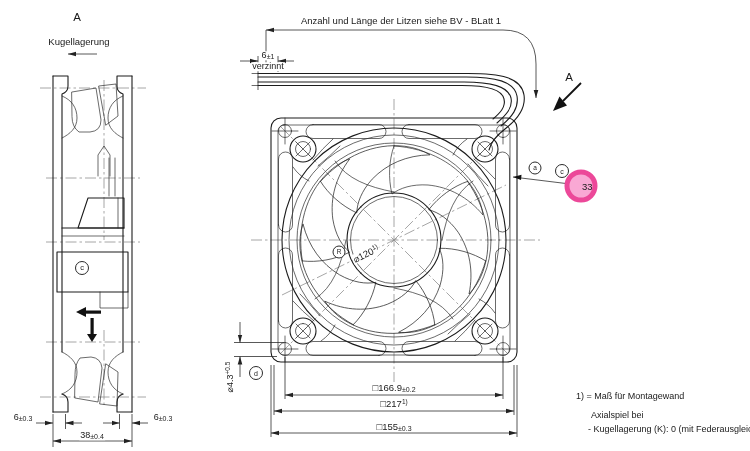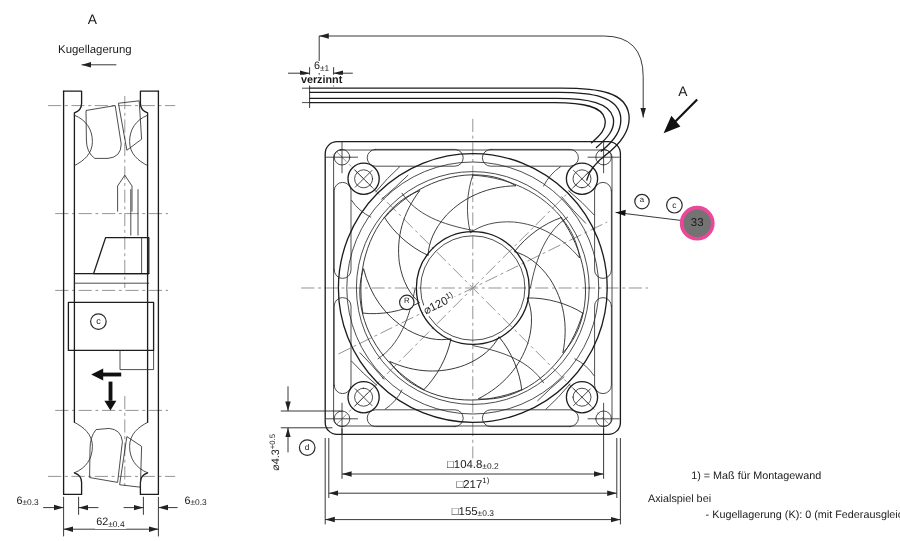--- a/index.html
+++ b/index.html
@@ -23,23 +23,23 @@
   .tol{font-size:7px;vertical-align:-1px;}
   .sup{font-size:6.5px;vertical-align:3.5px;}
   .rot90{transform:translate(-50%,-50%) rotate(-90deg);}
   .rot26{transform:translate(-50%,-50%) rotate(-26deg);}
   .mark{
     position:absolute;border:0.9px solid #2b2b2b;border-radius:50%;
     display:flex;align-items:center;justify-content:center;
     transform:translate(-50%,-50%);background:#fff;line-height:1;
   }
   .balloon{
-    position:absolute;width:23px;height:23px;border:3px solid #ec4899;border-radius:50%;
-    display:flex;align-items:center;justify-content:center;
-    transform:translate(-50%,-50%);background:#737373;font-size:9.5px;
+    position:absolute;width:23px;height:23px;border:5px solid #ec4899;border-radius:50%;
+    display:flex;align-items:center;justify-content:flex-end;
+    transform:translate(-50%,-50%);background:#f9a8d4;font-size:9.5px;
   }
 </style>
 </head>
 <body>
 
 <div class="stage">
 
   <svg width="750" height="451" viewBox="0 0 750 451">
     <defs>
       <marker id="ah" viewBox="0 0 8 6" refX="8" refY="3" markerWidth="8" markerHeight="6" markerUnits="userSpaceOnUse" orient="auto-start-reverse">
@@ -225,23 +225,24 @@
       </g>
 
       <line x1="513" y1="177" x2="570" y2="184" class="dim"></line>
       <polygon points="513,177 521.5,174.8 521,180 " class="blk"></polygon>
     </g>
   </svg>
 
   <div class="lbl big" style="left:77px;top:17px;background:none;">A</div>
   <div class="lbl" style="left:79px;top:42px;background:none;">Kugellagerung</div>
 
+  <div class="lbl" style="left:401px;top:21px;">Anzahl und Länge der Litzen siehe BV - BLatt 1</div>
 
   <div class="lbl small" style="left:268px;top:56px;"><span>6</span><span class="tol">±1</span></div>
-  <div class="lbl small" style="left:268px;top:67px;font-weight:bold;">verzinnt</div>
+  <div class="lbl small" style="left:268px;top:67px;">verzinnt</div>
 
   <div class="lbl big" style="left:569px;top:77px;background:none;">A</div>
 
   <div class="mark" style="left:535px;top:168px;width:11px;height:11px;font-size:6.5px;">
       <span>a</span>
     </div>
   <div class="mark" style="left:562px;top:171px;width:12px;height:12px;font-size:7px;">
       <span>c</span>
     </div>
   <div class="mark" style="left:339px;top:252px;width:11px;height:11px;font-size:6.5px;">
@@ -253,26 +254,26 @@
   <div class="mark" style="left:82px;top:268px;width:12px;height:12px;font-size:7.5px;">
       <span>c</span>
     </div>
 
   <div class="balloon" style="left:581px;top:186px;">
       <span>33</span>
     </div>
 
   <div class="lbl rot26" style="left:366px;top:254px;"><span>⌀120</span><span class="sup">1)</span></div>
 
-  <div class="lbl" style="left:394px;top:388px;"><span>□104.8</span><span class="tol">±0.2</span></div>
+  <div class="lbl" style="left:394px;top:388px;"><span>□166.9</span><span class="tol">±0.2</span></div>
   <div class="lbl" style="left:394px;top:404px;"><span>□217</span><span class="sup">1)</span></div>
   <div class="lbl" style="left:394px;top:427px;"><span>□155</span><span class="tol">±0.3</span></div>
   <div class="lbl rot90 small" style="left:230px;top:377px;"><span>⌀4.3</span><span class="sup">+0.5</span></div>
 
   <div class="lbl small" style="left:23px;top:418px;"><span>6</span><span class="tol">±0.3</span></div>
   <div class="lbl small" style="left:163px;top:418px;"><span>6</span><span class="tol">±0.3</span></div>
-  <div class="lbl small" style="left:92px;top:436px;"><span>62</span><span class="tol">±0.4</span></div>
+  <div class="lbl small" style="left:92px;top:436px;"><span>38</span><span class="tol">±0.4</span></div>
 
   <div class="lbl noc small" style="left:575px;top:392px;">1) = Maß für Montagewand</div>
-  <div class="lbl noc small" style="left:539px;top:411px;">Axialspiel bei</div>
+  <div class="lbl noc small" style="left:590px;top:411px;">Axialspiel bei</div>
   <div class="lbl noc small" style="left:587px;top:425px;">- Kugellagerung (K): 0 (mit Federausgleich)</div>
 
 </div>
 
 </body></html>

